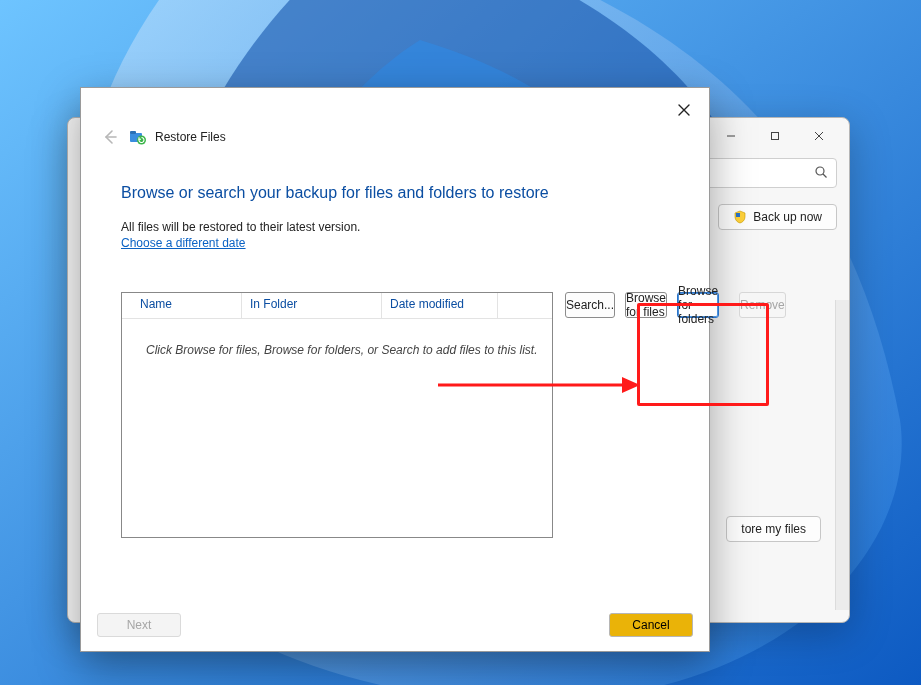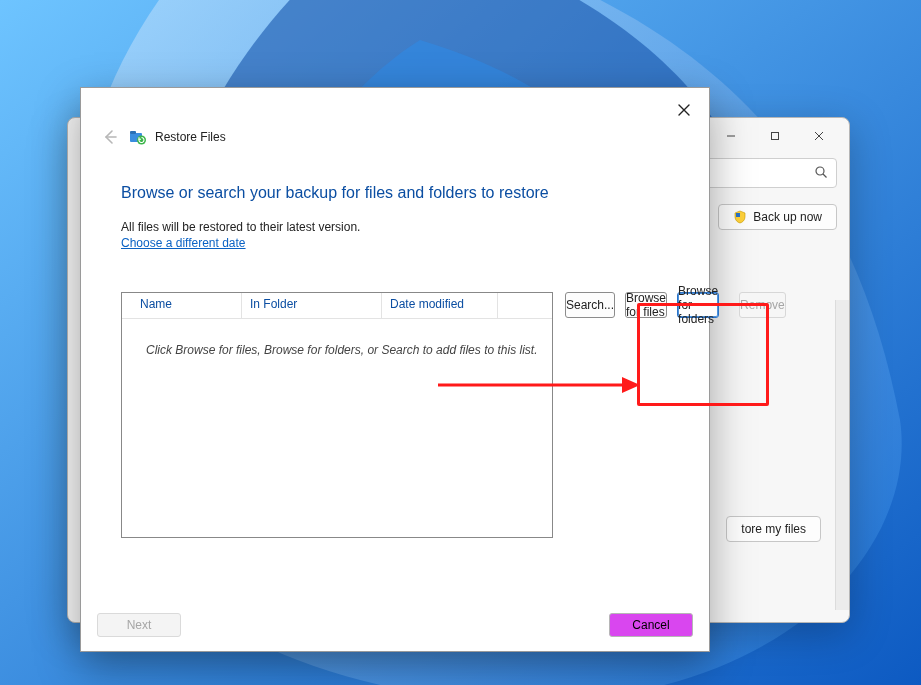--- a/index.html
+++ b/index.html
@@ -87,21 +87,21 @@
   }
   .btn.focus { border:1px solid #2a73c8; box-shadow: inset 0 0 0 1px #4e92db; }
   .btn.disabled { color:#a6a6a6; border-color:#d7d7d7; background:#f6f6f6; cursor:default;}
   .btn-gap { height:96px; }
   .dlg-footer {
     position:absolute; left:0; right:0; bottom:0;
     display:flex; justify-content:space-between; gap:10px;
     padding:14px 16px; border-top:0px solid #e6e6e6;
   }
   .ftr-btn {
-    width:84px; height:24px; border:1px solid #b6b6b6; background:#d946ef; border-radius:3px;
+    width:84px; height:24px; border:1px solid #b6b6b6; background:#eab308; border-radius:3px;
     font-size:12px; display:flex; align-items:center; justify-content:center;
   }
   .ftr-btn.disabled { color:#a6a6a6; border-color:#dadada; background:#f4f4f4; cursor:default;}
 
   
   .annot-box {
     position:absolute;
     border:3px solid #ff1a1a; border-radius:2px;
     pointer-events:none;
   }

